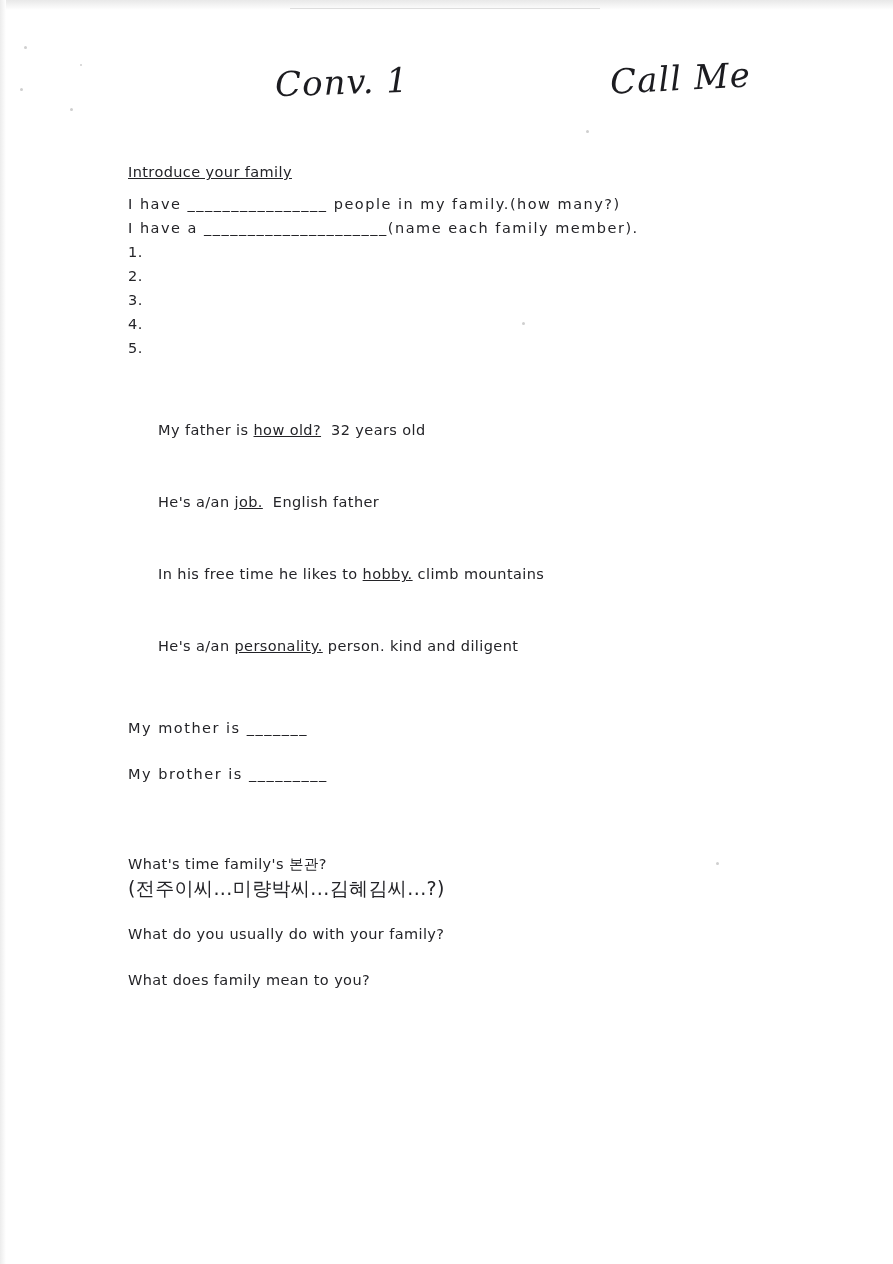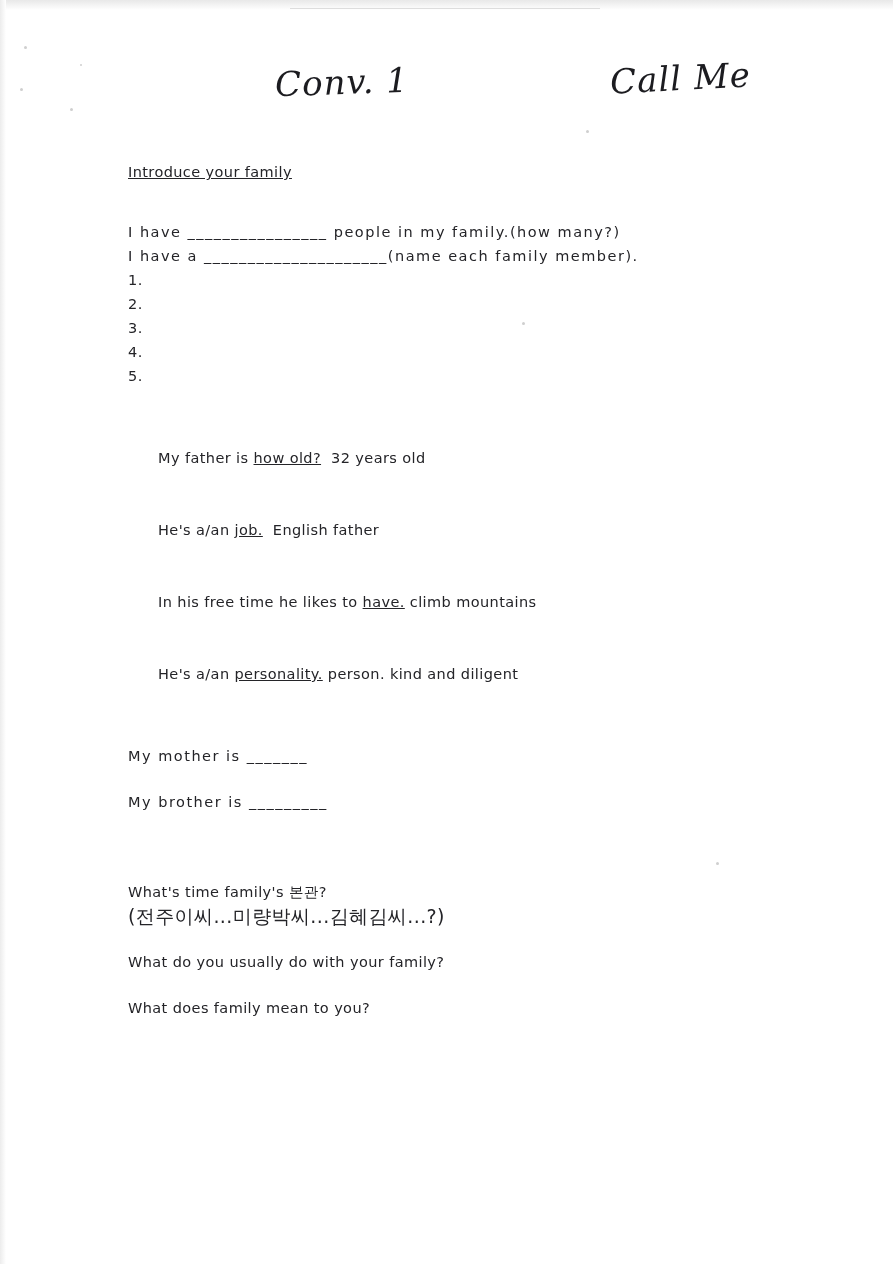--- a/index.html
+++ b/index.html
@@ -74,21 +74,21 @@
     top: 160px;
     width: 660px;
     color: #242428;
     font-family: "DejaVu Sans", sans-serif;
     font-size: 14.5px;
     line-height: 24px;
     letter-spacing: 0.4px;
   }
   .doc .heading {
     text-decoration: underline;
-    margin-bottom: 36px;
+    margin-bottom: 8px;
     display: inline-block;
   }
   .line {
     white-space: pre-wrap;
     min-height: 24px;
   }
   .numlist .line {
     min-height: 24px;
   }
   .gap-sm { height: 10px; }
@@ -138,21 +138,21 @@
 
     <div class="gap-lg"></div>
 
     <div class="line">
       <span>My father is </span><span class="u">how old?</span><span>  32 years old</span>
     </div>
     <div class="line">
       <span>He's a/an </span><span class="u">job.</span><span>  English father</span>
     </div>
     <div class="line">
-      <span>In his free time he likes to </span><span class="u">have.</span><span> climb mountains</span>
+      <span>In his free time he likes to </span><span class="u">hobby.</span><span> climb mountains</span>
     </div>
     <div class="line">
       <span>He's a/an </span><span class="u">personality.</span><span> person. kind and diligent</span>
     </div>
 
     <div class="gap-lg"></div>
 
     <div class="line blank">My mother is _______</div>
     <div class="gap-md"></div>
     <div class="line blank">My brother is _________</div>

